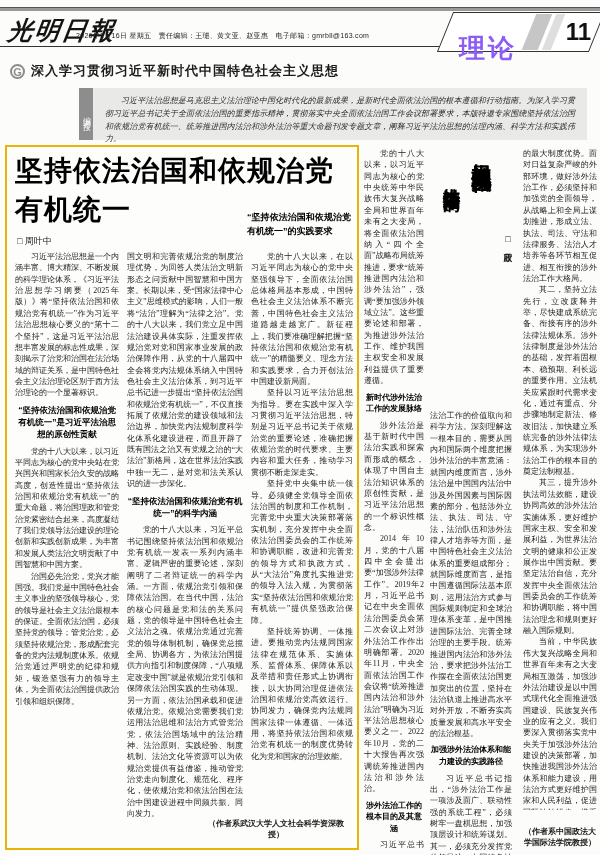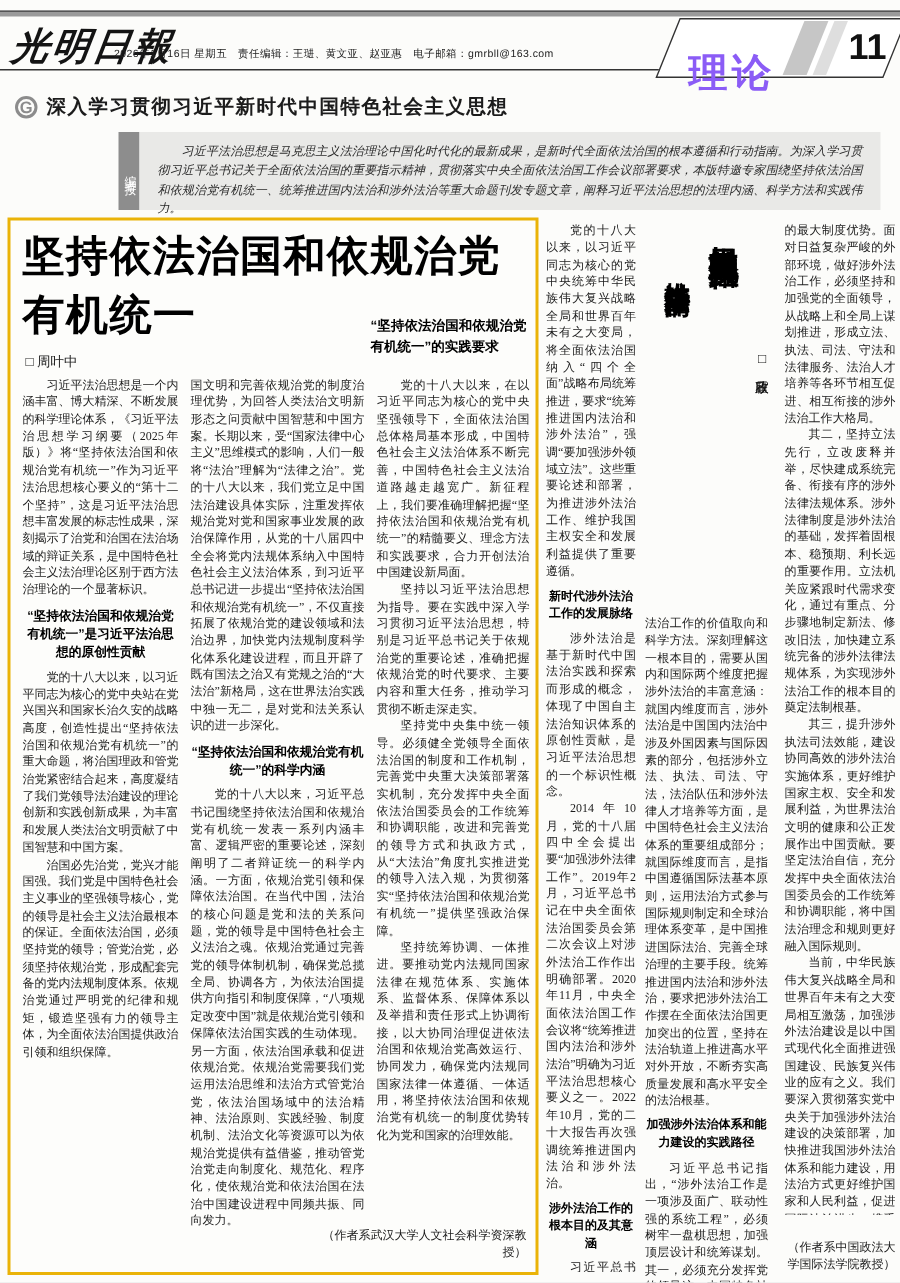--- a/index.html
+++ b/index.html
@@ -44,21 +44,21 @@
   .editor-box { position:absolute; left:93px; top:88px; width:494px; height:52px;
     background:#e9e9e7; padding:7px 12px 6px 12px; }
   .editor-box p { font-size:8px; line-height:1.6; text-align:justify; text-indent:2em; color:#2a2a2a;font-style:italic; }
   
   .bodycol { position:absolute; overflow:hidden; font-size:8px; line-height:1.42;
     text-align:justify; color:#1c1c1c; }
   .bodycol p { text-indent:2em; margin:0; }
   .bodycol p.cont { text-indent:0; }
   .sh { font-weight:bold; text-align:center; text-indent:0 !important; margin:5px 0 !important;
     font-size:8.5px; line-height:1.45; color:#000; font-family:"Liberation Sans",sans-serif; }
-  .author-note { font-weight:normal; text-align:right; font-size:8px; }
+  .author-note { font-weight:bold; text-align:center; font-size:8px; }
   
   .la { position:absolute; left:5px; top:145px; width:354px; height:705px;
     border:2px solid #eab308; background:#fdfdfb; }
   .la-title1 { position:absolute; left:8px; top:5px; font-size:28px; font-weight:900;
     letter-spacing:1px; color:#000; font-family:"Liberation Sans",sans-serif; white-space:nowrap; }
   .la-title2 { position:absolute; left:8px; top:44px; font-size:28px; font-weight:900;
     letter-spacing:1px; color:#000; font-family:"Liberation Sans",sans-serif; }
   .la-author { position:absolute; left:10px; top:88px; font-size:9px; color:#222; }
   .la-sh-right { position:absolute; left:240px; top:64px; width:104px; font-weight:bold;
     font-size:9px; line-height:1.5; text-align:justify; color:#000;

